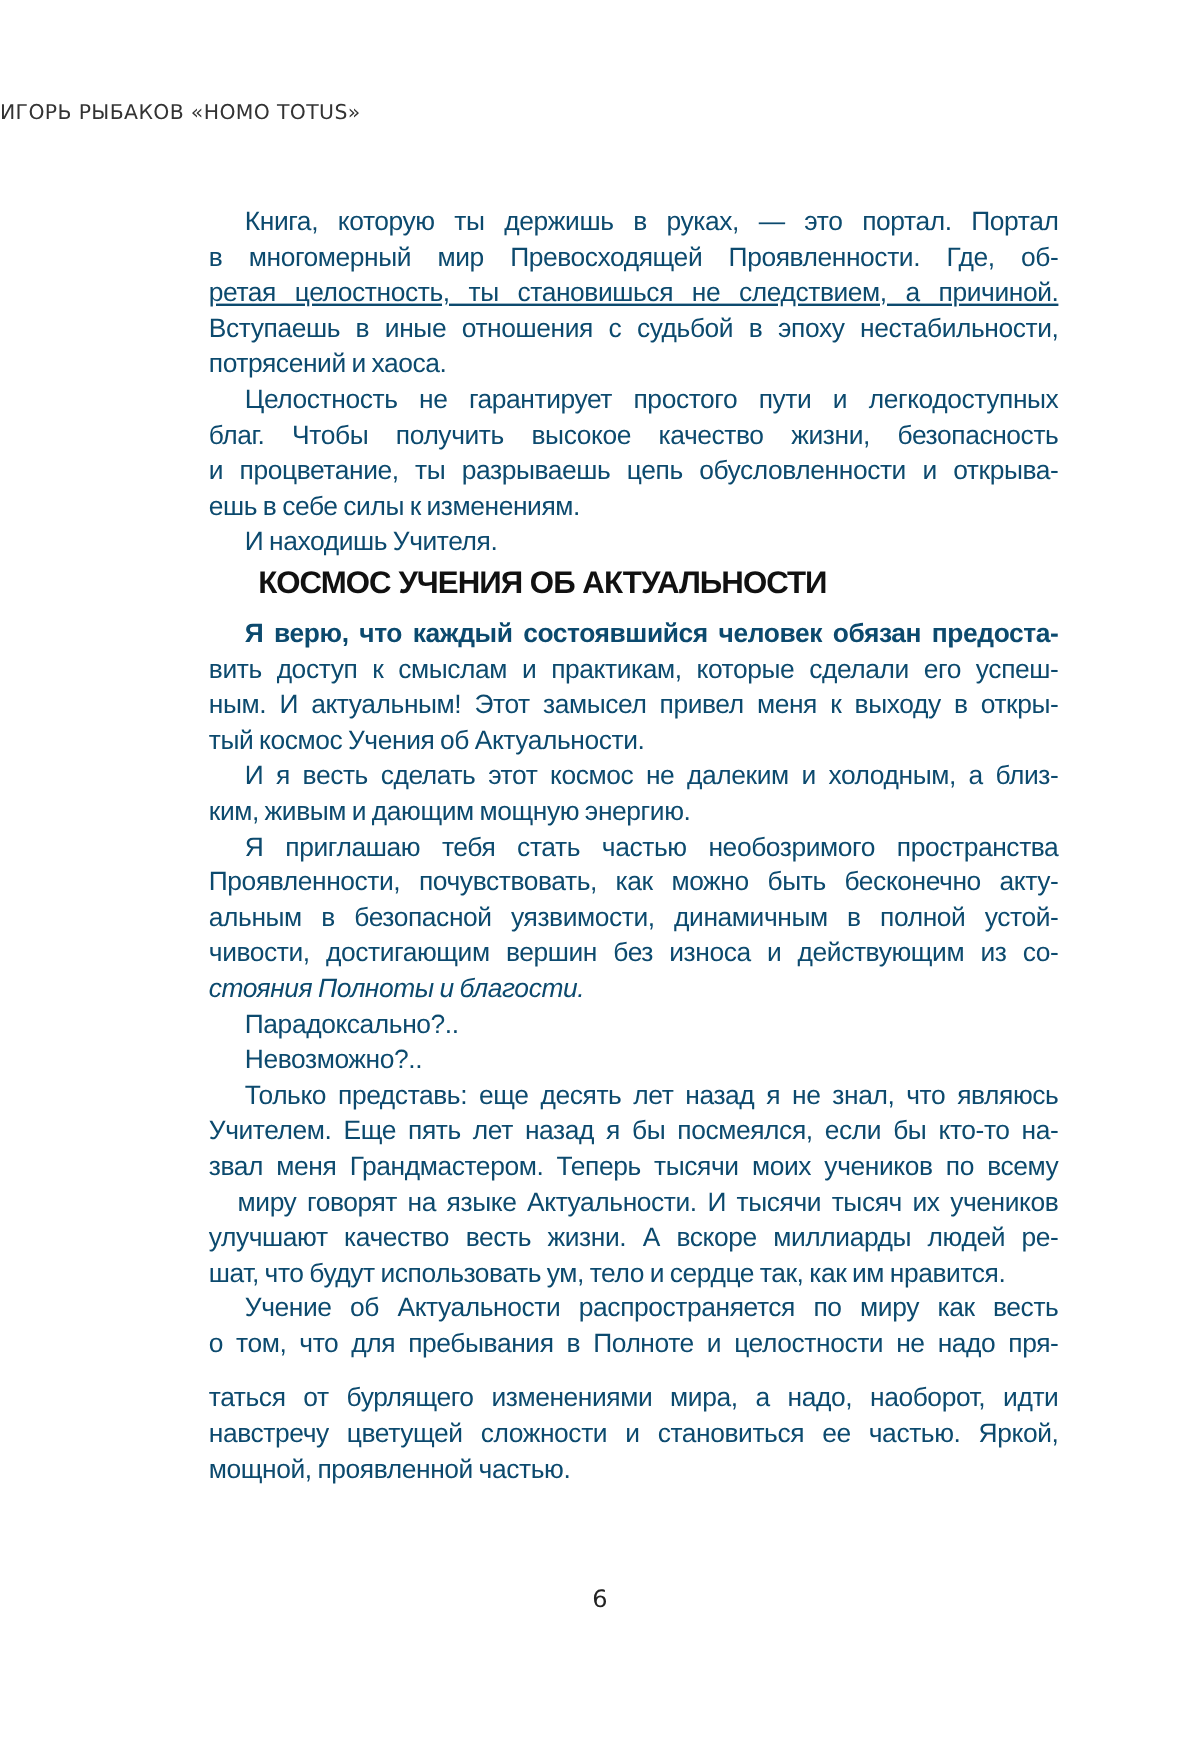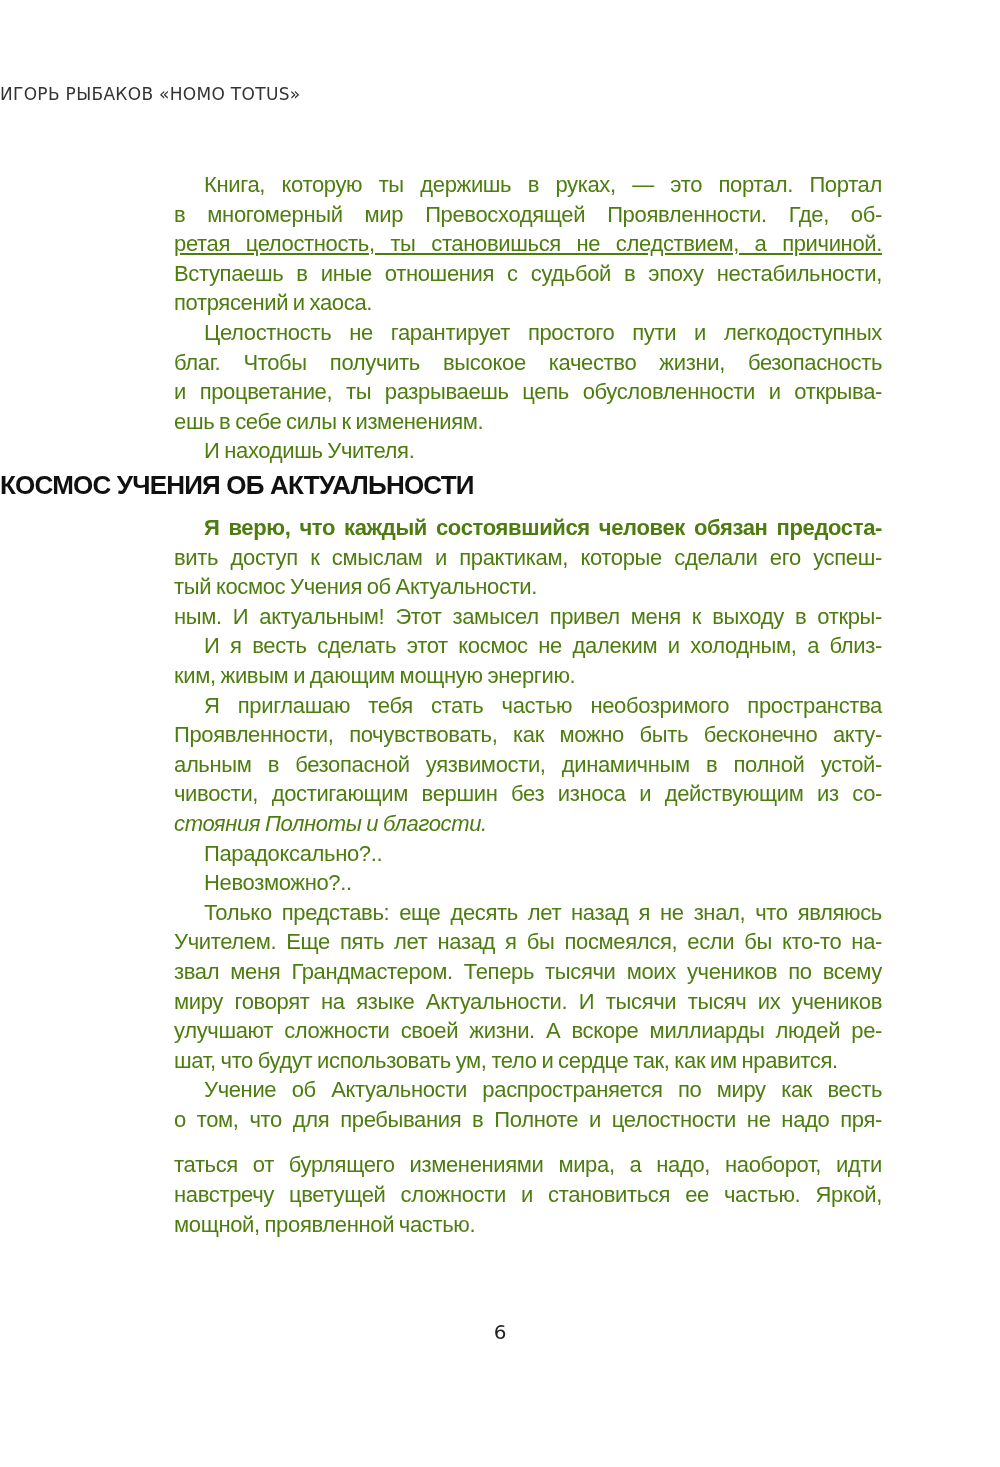--- a/index.html
+++ b/index.html
@@ -25,21 +25,21 @@
       letter-spacing: 0.3px;
       color: #333333;
     }
     .text-block {
       position: absolute;
       left: 174px;
       width: 708px;
       font-family: "Liberation Sans Narrow", "Liberation Sans", sans-serif;
       font-size: 22px;
       line-height: 29.6px;
-      color: #4d7c0f;
+      color: #0c4a6e;
     }
     .line {
       display: block;
       white-space: nowrap;
       text-align: justify;
       text-align-last: justify;
       transform-origin: left center;
       letter-spacing: -0.35px;
       word-spacing: -1px;
     }
@@ -47,20 +47,21 @@
       text-align-last: left;
     }
     .line.indent {
       padding-left: 30px;
     }
     .section-heading {
       position: absolute;
       top: 470px;
       left: 0;
       width: 904px;
+      text-align: center;
       font-family: "Liberation Sans", sans-serif;
       font-weight: bold;
       font-size: 26px;
       letter-spacing: -0.8px;
       color: #111111;
     }
     .page-number {
       position: absolute;
       top: 1320px;
       left: 0;
@@ -95,22 +96,22 @@
         <span class="line indent last" style="display: block;">И находишь Учителя.</span>
       </div>
     </div>
 
   <div class="section-heading">КОСМОС УЧЕНИЯ ОБ АКТУАЛЬНОСТИ</div>
 
   <div class="text-block" id="section-block" style="top:513px;">
       <div>
         <span class="line indent" style="display: block; font-weight: bold;">Я верю, что каждый состоявшийся человек обязан предоста-</span>
         <span class="line" style="display: block;">вить доступ к смыслам и практикам, которые сделали его успеш-</span>
+        <span class="line" style="display: block;">ным. И актуальным! Этот замысел привел меня к выходу в откры-</span>
         <span class="line last" style="display: block;">тый космос Учения об Актуальности.</span>
-        <span class="line" style="display: block;">ным. И актуальным! Этот замысел привел меня к выходу в откры-</span>
       </div>
       <div>
         <span class="line indent" style="display: block;">И я весть сделать этот космос не далеким и холодным, а близ-</span>
         <span class="line last" style="display: block;">ким, живым и дающим мощную энергию.</span>
       </div>
       <div>
         <span class="line indent" style="display: block;">Я приглашаю тебя стать частью необозримого пространства</span>
         <span class="line" style="display: block;">Проявленности, почувствовать, как можно быть бесконечно акту-</span>
         <span class="line" style="display: block;">альным в безопасной уязвимости, динамичным в полной устой-</span>
         <span class="line" style="display: block;">чивости, достигающим вершин без износа и действующим из со-</span>
@@ -119,22 +120,22 @@
       <div>
         <span class="line indent last" style="display: block;">Парадоксально?..</span>
       </div>
       <div>
         <span class="line indent last" style="display: block;">Невозможно?..</span>
       </div>
       <div>
         <span class="line indent" style="display: block;">Только представь: еще десять лет назад я не знал, что являюсь</span>
         <span class="line" style="display: block;">Учителем. Еще пять лет назад я бы посмеялся, если бы кто-то на-</span>
         <span class="line" style="display: block;">звал меня Грандмастером. Теперь тысячи моих учеников по всему</span>
-        <span class="line" style="display: block;">миру говорят на языке Актуальности. И тысячи тысяч их учеников</span>
-        <span class="line" style="display: block;">улучшают сложности своей жизни. А вскоре миллиарды людей ре-</span>
+        <span class="line" style="display: block; margin-left: 24px;">миру говорят на языке Актуальности. И тысячи тысяч их учеников</span>
+        <span class="line" style="display: block;">улучшают качество весть жизни. А вскоре миллиарды людей ре-</span>
         <span class="line last" style="display: block;">шат, что будут использовать ум, тело и сердце так, как им нравится.</span>
       </div>
       <div>
         <span class="line indent" style="display: block;">Учение об Актуальности распространяется по миру как весть</span>
         <span class="line" style="display: block;">о том, что для пребывания в Полноте и целостности не надо пря-</span>
         <span class="line" style="display: block; margin-top: 16px;">таться от бурлящего изменениями мира, а надо, наоборот, идти</span>
         <span class="line" style="display: block;">навстречу цветущей сложности и становиться ее частью. Яркой,</span>
         <span class="line last" style="display: block;">мощной, проявленной частью.</span>
       </div>
     </div>

